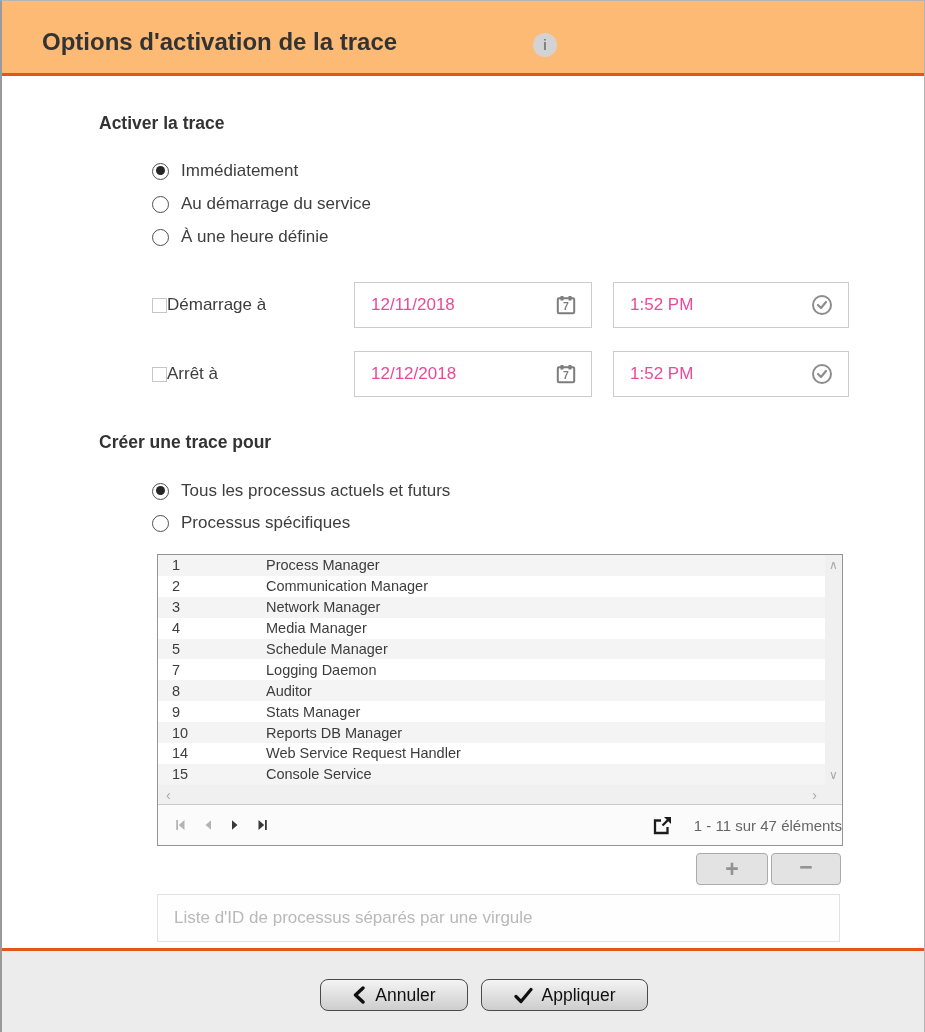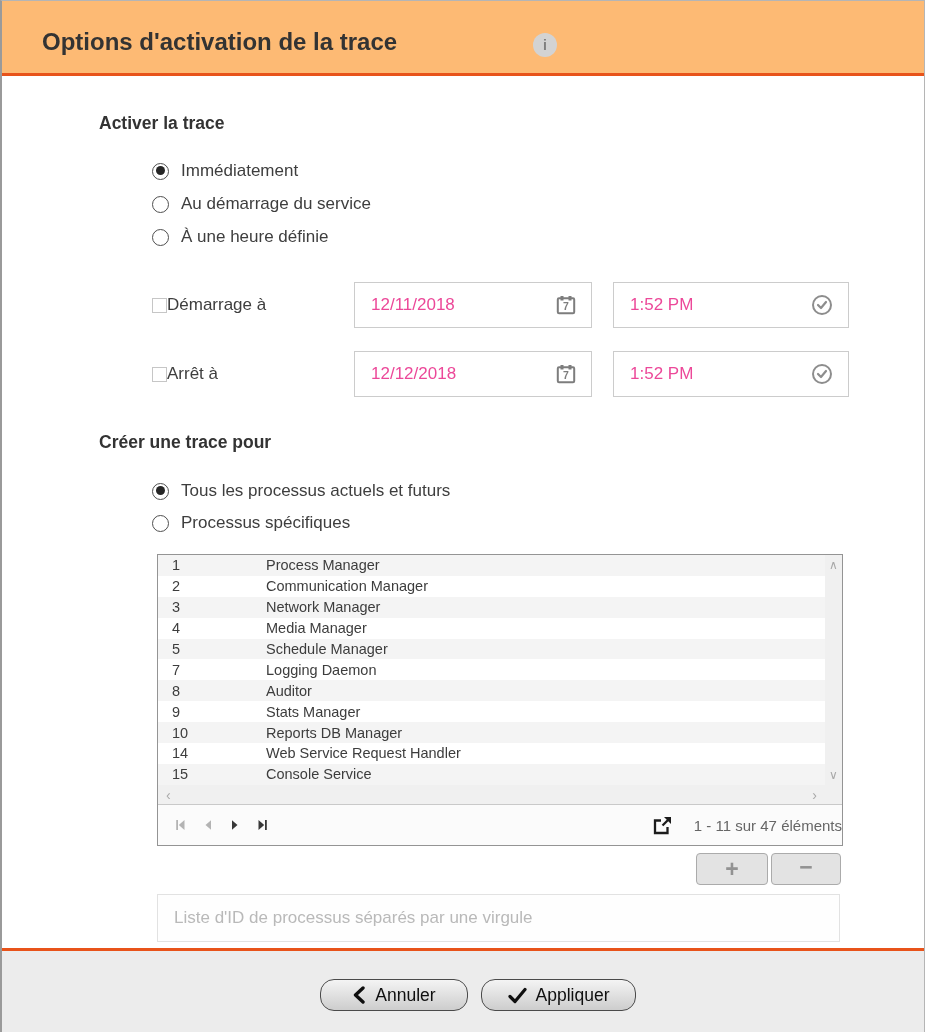--- a/index.html
+++ b/index.html
@@ -66,25 +66,25 @@
 
   
   .pid-input { position:absolute; left:155px; top:893px; width:683px; height:48px;
                border:1px solid #e2e2e2; background:#fefefe; font-family:"Liberation Sans",sans-serif;
                font-size:17px; color:#0f172a; padding:0 16px; outline:none; }
   .pid-input::placeholder { color:#b9b9b9; opacity:1; }
 
   
   .divider { position:absolute; left:0; top:947px; width:100%; height:3px; background:var(--accent,#e8531a); }
   .footer { position:absolute; left:0; top:950px; width:100%; height:82px; background:#ececec; }
-  .btn { position:absolute; top:28px; height:32px; border:1px solid #4a4a4a; border-radius:14px;
+  .btn { position:absolute; top:28px; height:32px; border:1px solid #4a4a4a; border-radius:8px;
          background:linear-gradient(#f4f4f4,#cdcdcd); display:flex; align-items:center; justify-content:center;
          gap:9px; font-size:17.5px; color:#0f0f0f; cursor:pointer; }
   #btn-cancel { left:318px; width:148px; }
-  #btn-apply { left:479px; width:155px; }
+  #btn-apply { left:479px; width:167px; }
 </style>
 </head>
 <body>
 
 <div class="page" style="--accent: #e8531a;">
 
   <div class="hdr">
     <div class="hdr-title">Options d'activation de la trace</div>
     <div class="info-badge">
         <span>i</span>

